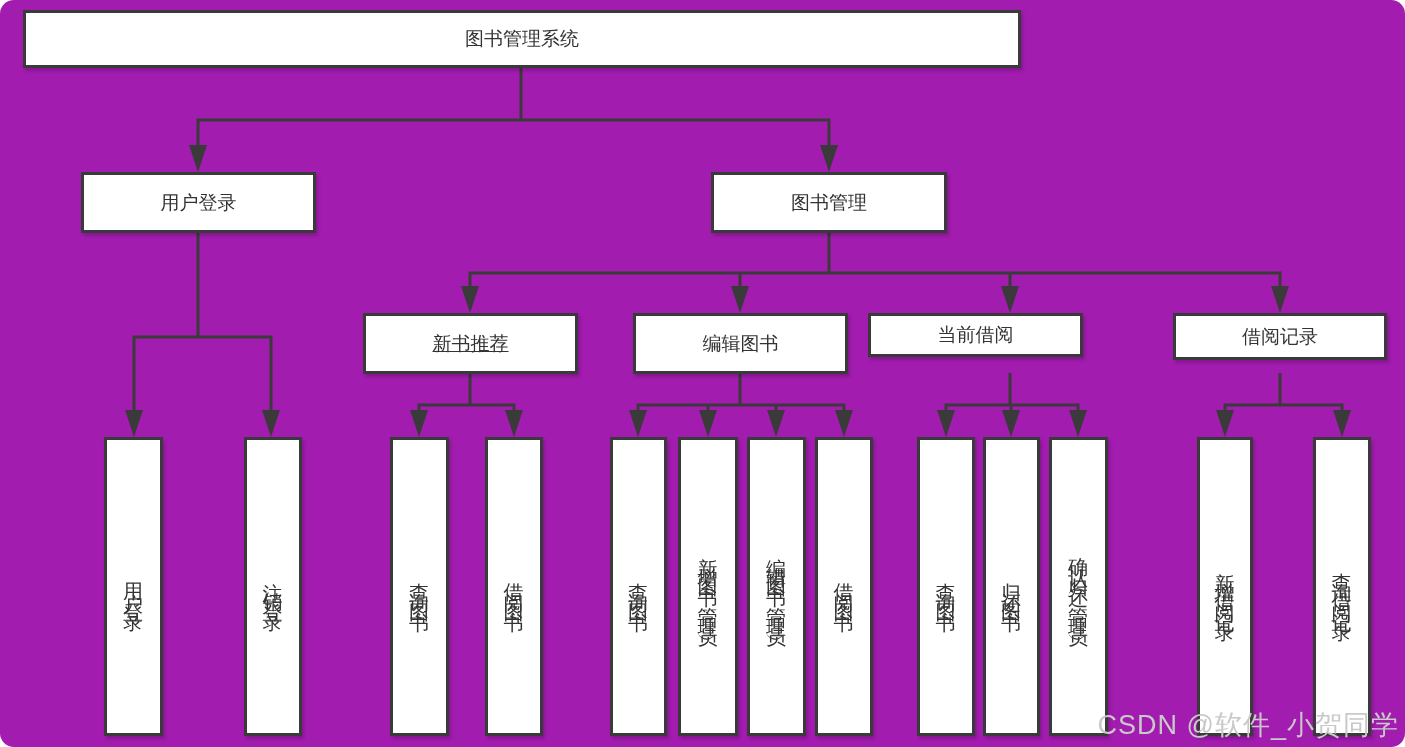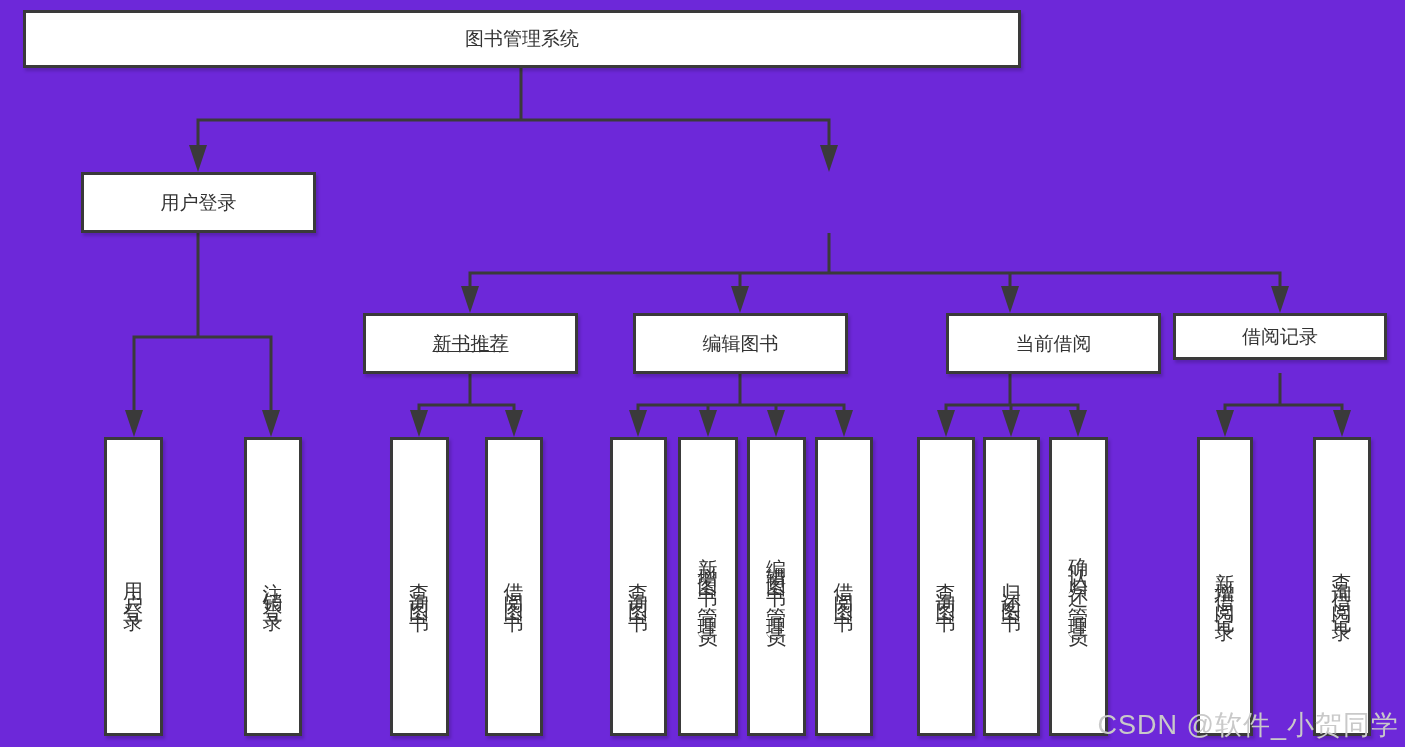--- a/index.html
+++ b/index.html
@@ -4,23 +4,24 @@
 <style>
   html, body {
     margin: 0;
     padding: 0;
     background: #ffffff;
   }
   .stage {
     position: relative;
     width: 1405px;
     height: 747px;
-    background: #6d28d9;
+    background: #a21caf;
     overflow: hidden;
     font-family: "Liberation Sans", sans-serif;
+    border-radius: 14px;
   }
   svg.connectors {
     position: absolute;
     left: 0;
     top: 0;
     width: 1405px;
     height: 747px;
   }
   .node {
     position: absolute;
@@ -114,28 +115,31 @@
     </g>
   </svg>
 
   <div class="node h-node" style="left:23px; top:10px; width:998px; height:58px;">
     <span class="label">图书管理系统</span>
   </div>
 
   <div class="node h-node" style="left:81px; top:172px; width:235px; height:61px;">
     <span class="label">用户登录</span>
   </div>
+  <div class="node h-node" style="left:711px; top:172px; width:236px; height:61px;">
+    <span class="label">图书管理</span>
+  </div>
 
   <div class="node h-node" style="left:363px; top:313px; width:215px; height:61px;text-decoration:underline;">
     <span class="label">新书推荐</span>
   </div>
   <div class="node h-node" style="left:633px; top:313px; width:215px; height:61px;">
     <span class="label">编辑图书</span>
   </div>
-  <div class="node h-node" style="left:946px; top:313px; width:215px; height:61px;justify-content:center;">
+  <div class="node h-node" style="left:868px; top:313px; width:215px; height:44px;justify-content:center;">
     <span class="label">当前借阅</span>
   </div>
   <div class="node h-node" style="left:1173px; top:313px; width:214px; height:47px;">
     <span class="label">借阅记录</span>
   </div>
 
   <div class="node v-node" style="left:104px; top:437px; width:59px; height:299px;">
     <span class="label">用户登录</span>
   </div>
   <div class="node v-node" style="left:244px; top:437px; width:58px; height:299px;">

